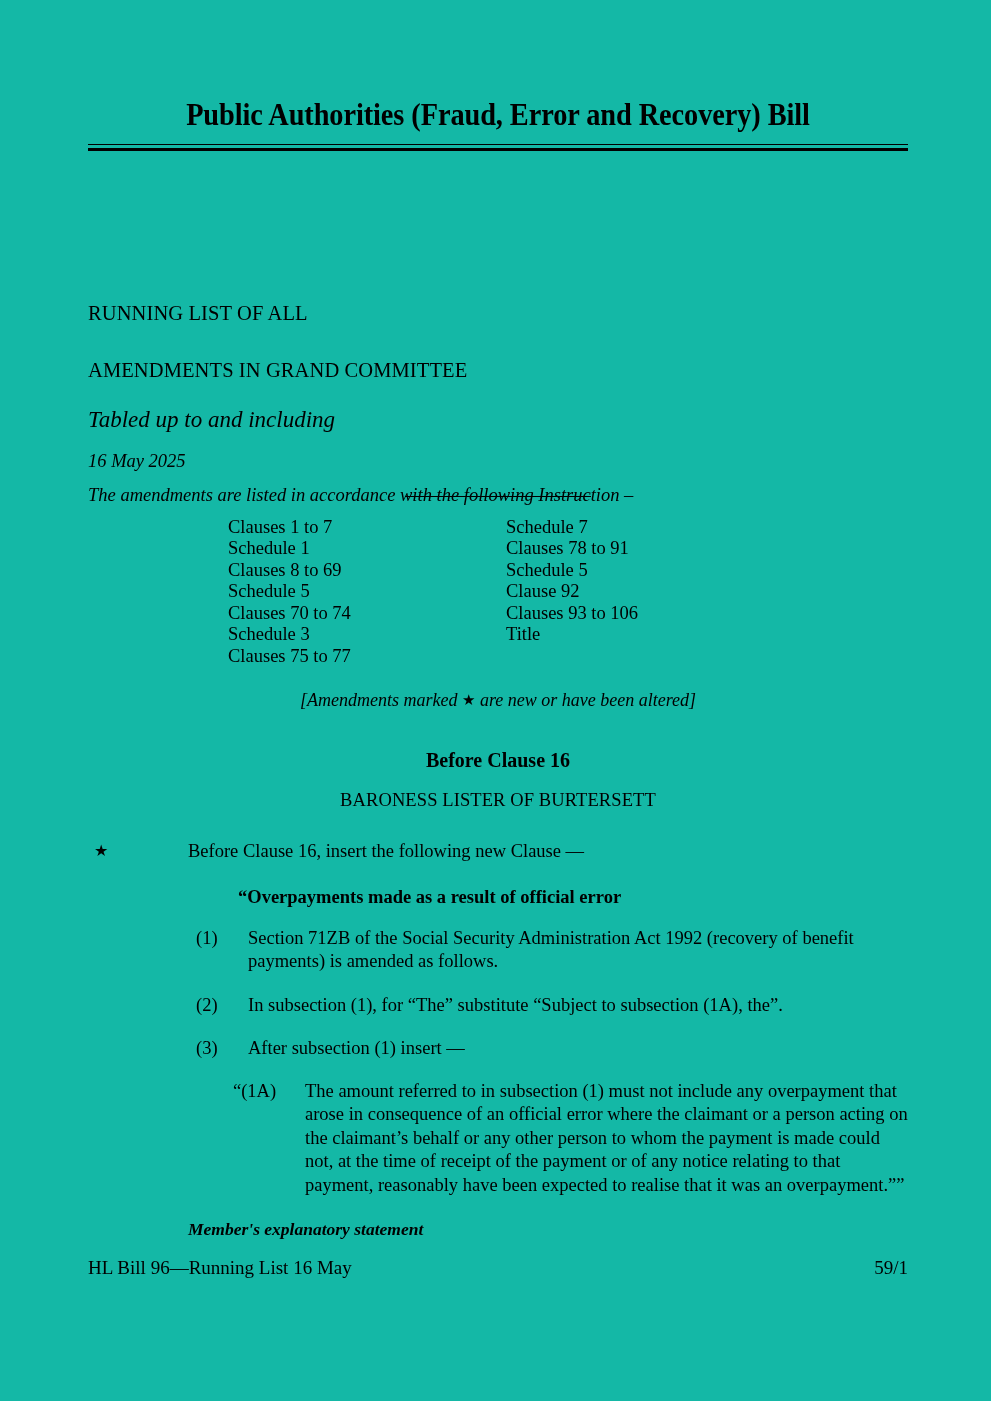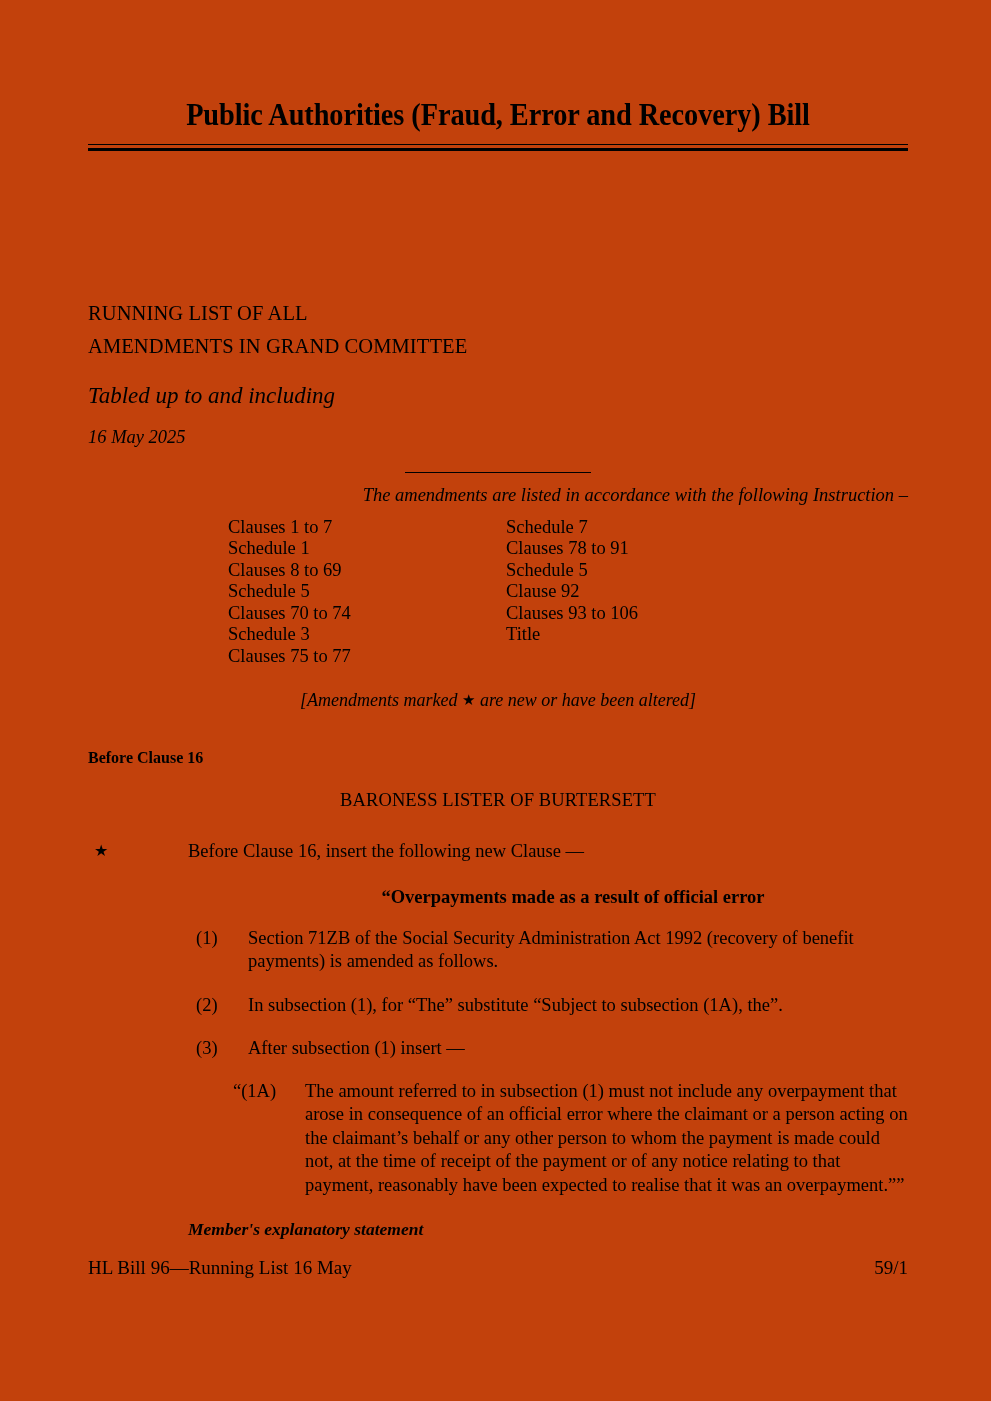--- a/index.html
+++ b/index.html
@@ -10,21 +10,21 @@
   }
   body {
     font-family: "Liberation Serif", "DejaVu Serif", serif;
     color: #000000;
   }
   .page {
     position: relative;
     width: 991px;
     height: 1401px;
     margin: 0 auto;
-    background: #c2410c;
+    background: #14b8a6;
     overflow: hidden;
     box-sizing: border-box;
   }
 
   
   .masthead {
     position: absolute;
     left: 88px;
     top: 98px;
     width: 820px;
@@ -55,21 +55,21 @@
     top: 303px;
     width: 820px;
     text-align: left;
   }
   .list-heading {
     font-size: 20.5px;
     line-height: 1.0;
     letter-spacing: 0.1px;
   }
   .list-heading.second {
-    margin-top: 12px;
+    margin-top: 36px;
   }
   .tabled {
     font-style: italic;
     font-size: 23px;
     margin-top: 28px;
     line-height: 1.0;
   }
   .tabled-date {
     font-style: italic;
     font-size: 18.5px;
@@ -89,21 +89,21 @@
   
   .instruction-block {
     position: absolute;
     left: 88px;
     top: 486px;
     width: 820px;
   }
   .instruction-line {
     font-style: italic;
     font-size: 18.5px;
-    text-align: right;
+    text-align: left;
     line-height: 1.0;
     white-space: nowrap;
   }
   .clause-columns {
     margin-top: 12px;
     display: flex;
     justify-content: center;
     gap: 16px;
   }
   .clause-col {
@@ -131,22 +131,22 @@
     font-size: 15px;
     vertical-align: 1px;
   }
 
   
   .amendment-heading {
     position: absolute;
     left: 88px;
     top: 750px;
     width: 820px;
-    text-align: left;
-    font-size: 16px;
+    text-align: center;
+    font-size: 20px;
     font-weight: bold;
     line-height: 1.0;
   }
   .sponsor {
     position: absolute;
     left: 88px;
     top: 791px;
     width: 820px;
     text-align: center;
     font-size: 18.5px;
@@ -176,21 +176,20 @@
     margin-left: 100px;
     font-size: 18.5px;
     line-height: 1.0;
   }
   .new-clause-title {
     margin-left: 150px;
     margin-top: 20px;
     font-weight: bold;
     font-size: 18.5px;
     line-height: 1.0;
-    text-align: center;
   }
 
   .sub {
     position: relative;
     margin-left: 108px;
     margin-top: 20px;
     padding-left: 52px;
     font-size: 18.5px;
     line-height: 23.5px;
     text-align: left;

